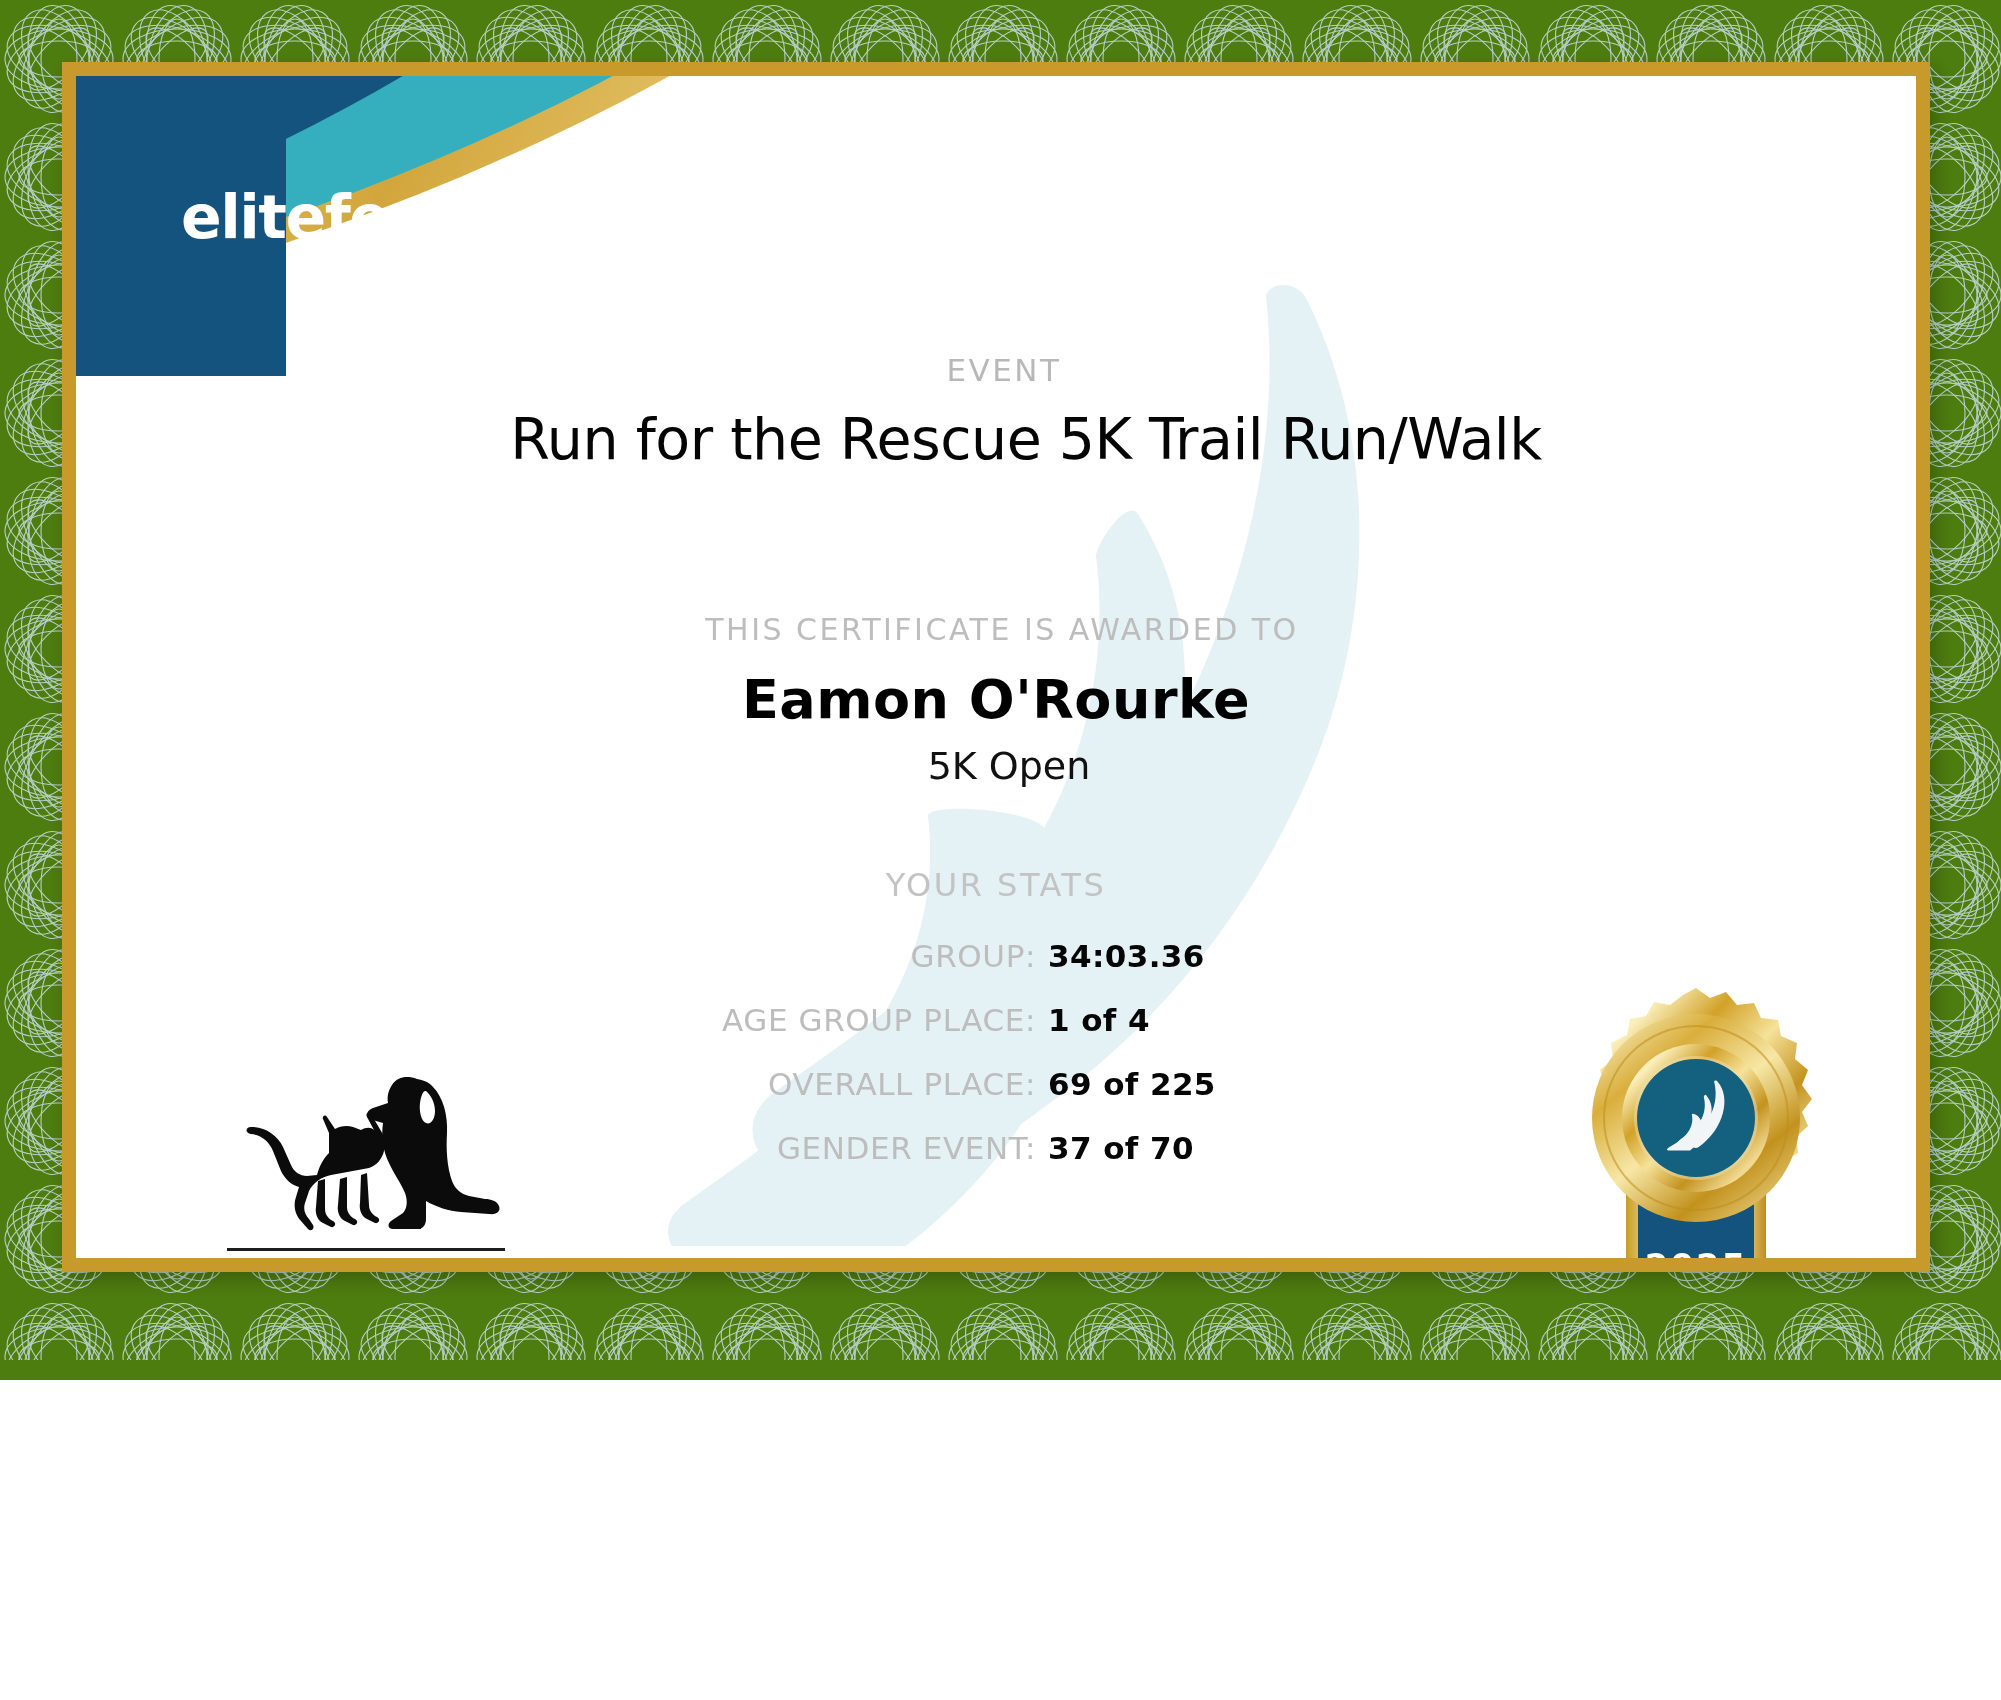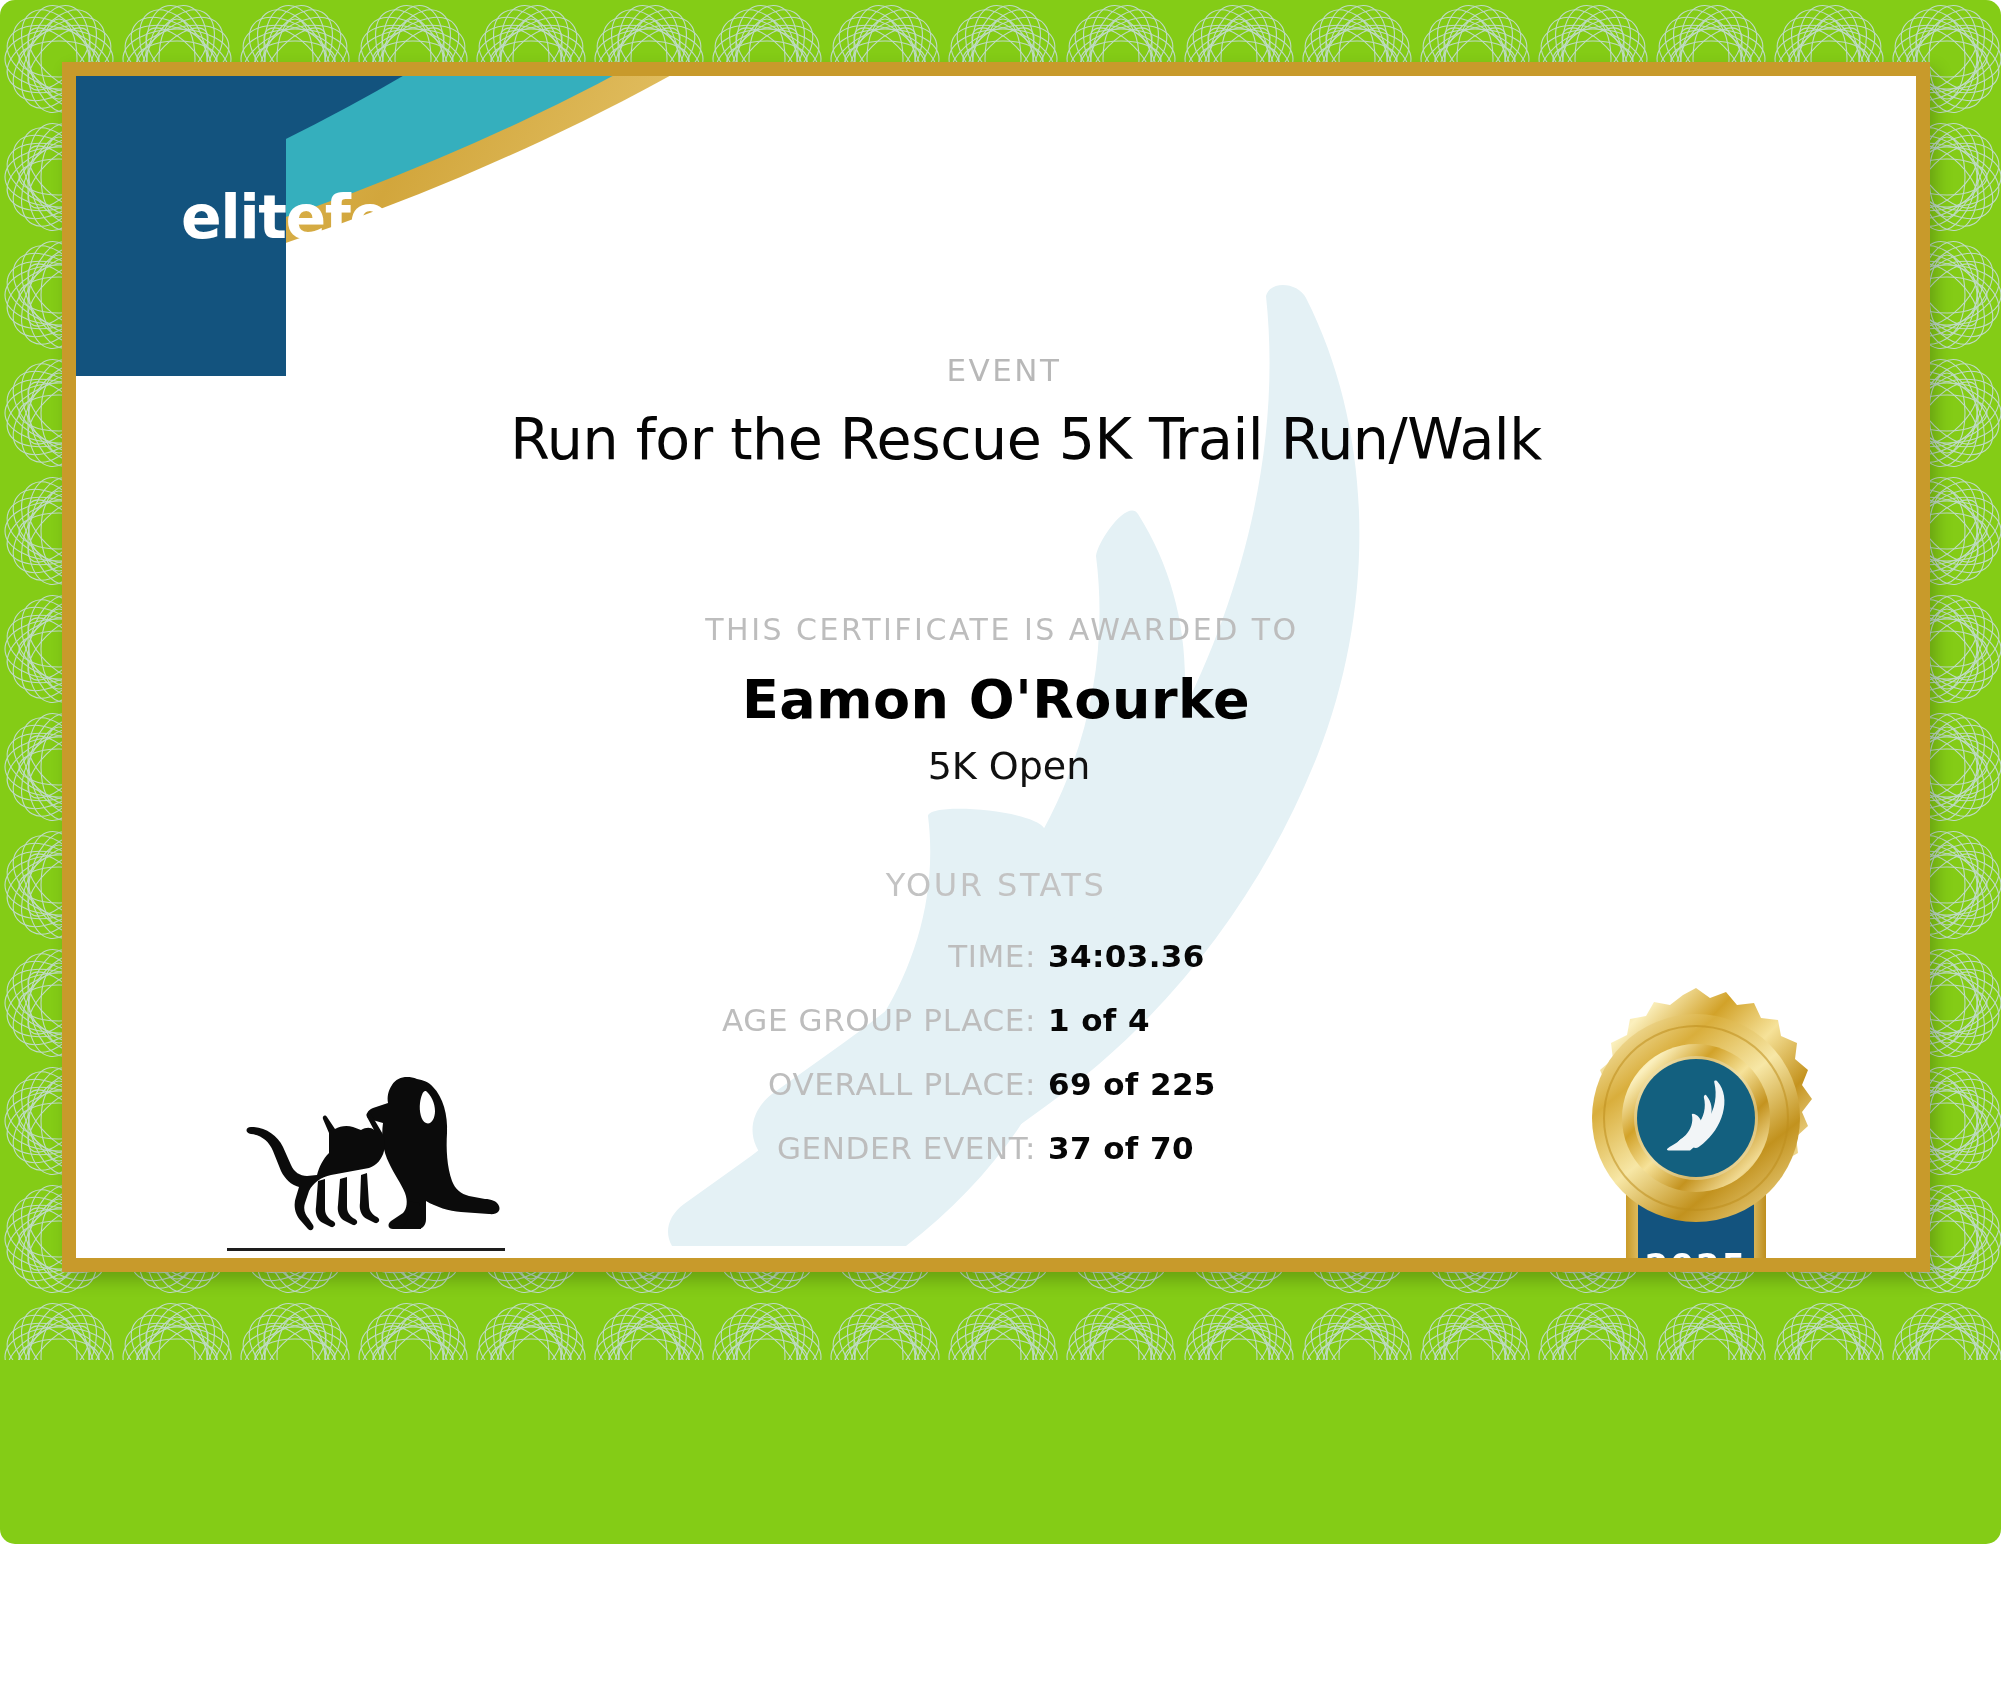--- a/index.html
+++ b/index.html
@@ -11,24 +11,23 @@
     width: 2001px;
     height: 1700px;
     font-family: "Liberation Sans", sans-serif;
     overflow: hidden;
   }
 
   
   #page {
     position: relative;
     width: 2001px;
-    height: 1544px;
-    background: #84cc16;
+    height: 1380px;
+    background: #4d7c0f;
     overflow: hidden;
-    border-radius: 15px;
   }
   .guilloche {
     position: absolute;
     inset: 0;
     z-index: 1;
   }
 
   
   #gold-frame {
     position: absolute;
@@ -340,21 +339,21 @@
         <div id="awarded-label" class="label-gray">THIS CERTIFICATE IS AWARDED TO</div>
 
         <div id="recipient-name">Eamon O'Rourke</div>
 
         <div id="division">5K Open</div>
 
         <div id="stats-label" class="label-gray">YOUR STATS</div>
 
         <div id="stats-table">
           <div class="stat-row">
-            <span class="stat-label">TIME:</span>
+            <span class="stat-label">GROUP:</span>
             <span class="stat-value">34:03.36</span>
           </div>
           <div class="stat-row">
             <span class="stat-label">AGE GROUP PLACE:</span>
             <span class="stat-value">1 of 4</span>
           </div>
           <div class="stat-row">
             <span class="stat-label">OVERALL PLACE:</span>
             <span class="stat-value">69 of 225</span>
           </div>

